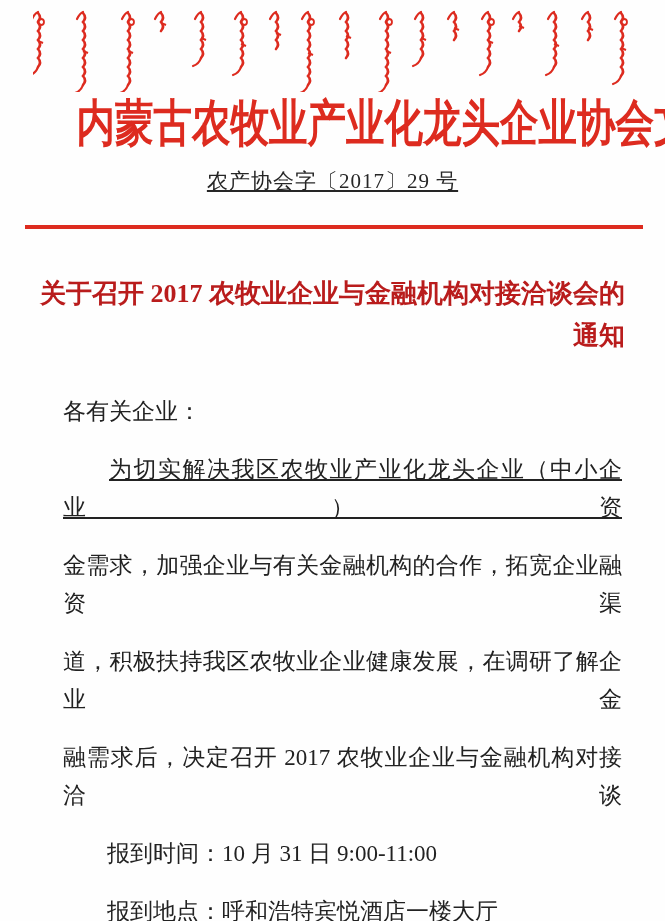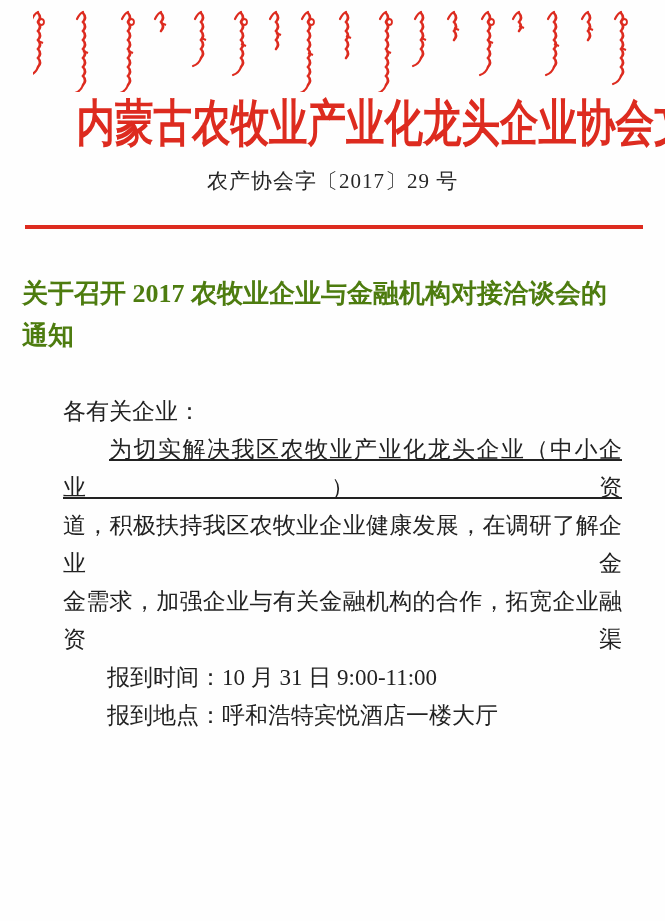--- a/index.html
+++ b/index.html
@@ -15,36 +15,36 @@
   .banner{padding-top:8px;text-align:center;height:86px;}
   .org-title{
     margin:0;margin-top:0px;text-align:center;white-space:nowrap;
     font-size:50px;line-height:58px;font-weight:900;
     color:var(--red,#dd2b1f);
     transform:scaleX(0.77);transform-origin:50% 50%;
     font-family:"Liberation Serif","DejaVu Serif",serif;
   }
   .doc-number{
     margin-top:15px;text-align:center;font-size:21px;line-height:28px;
-    letter-spacing:1px;color:#262626;
+    letter-spacing:1px;color:#262626;text-decoration:underline;
   }
   .red-rule{
     height:4px;background:var(--red,#dd2b1f);
     margin:30px 22px 0 25px;border:none;
   }
   
   .notice-title{
-    margin:44px 40px 0 22px;text-align:left;
-    font-size:26px;line-height:42px;font-weight:bold;color:#4d7c0f;
+    margin:44px 40px 0 29px;text-align:right;
+    font-size:26px;line-height:42px;font-weight:bold;color:#b91c1c;
   }
   
   .body{
     margin:36px 43px 0 63px;font-size:23px;line-height:38px;color:#222;
   }
-  .line{min-height:38px;}
+  .line{min-height:38px;margin-top:20px;}
   .fill{text-align:justify;text-align-last:justify;}
   .indent{text-indent:46px;text-decoration:underline;}
   .sub{padding-left:44px;}
   .hd{
     font-family:"Liberation Sans","DejaVu Sans",sans-serif;
     font-weight:bold;color:#111;
   }
 </style>
 </head>
 <body>
@@ -135,21 +135,22 @@
 
   <h2 class="notice-title">
     <span>关于召开 2017 农牧业企业与金融机构对接洽谈会的</span><br>
     <span>通知</span>
   </h2>
 
   <div class="body">
     <div class="line">各有关企业：</div>
 
     <div class="line fill indent">为切实解决我区农牧业产业化龙头企业（中小企业）资</div>
+    <div class="line fill">金需求，加强企业与有关金融机构的合作，拓宽企业融资渠</div>
     <div class="line fill">道，积极扶持我区农牧业企业健康发展，在调研了解企业金</div>
-    <div class="line fill">金需求，加强企业与有关金融机构的合作，拓宽企业融资渠</div>
+    <div class="line fill">融需求后，决定召开 2017 农牧业企业与金融机构对接洽谈</div>
 
     <div class="line sub">报到时间：10 月 31 日 9:00-11:00</div>
     <div class="line sub">报到地点：呼和浩特宾悦酒店一楼大厅</div>
 
   </div>
 
 </div>
 
 </body></html>

